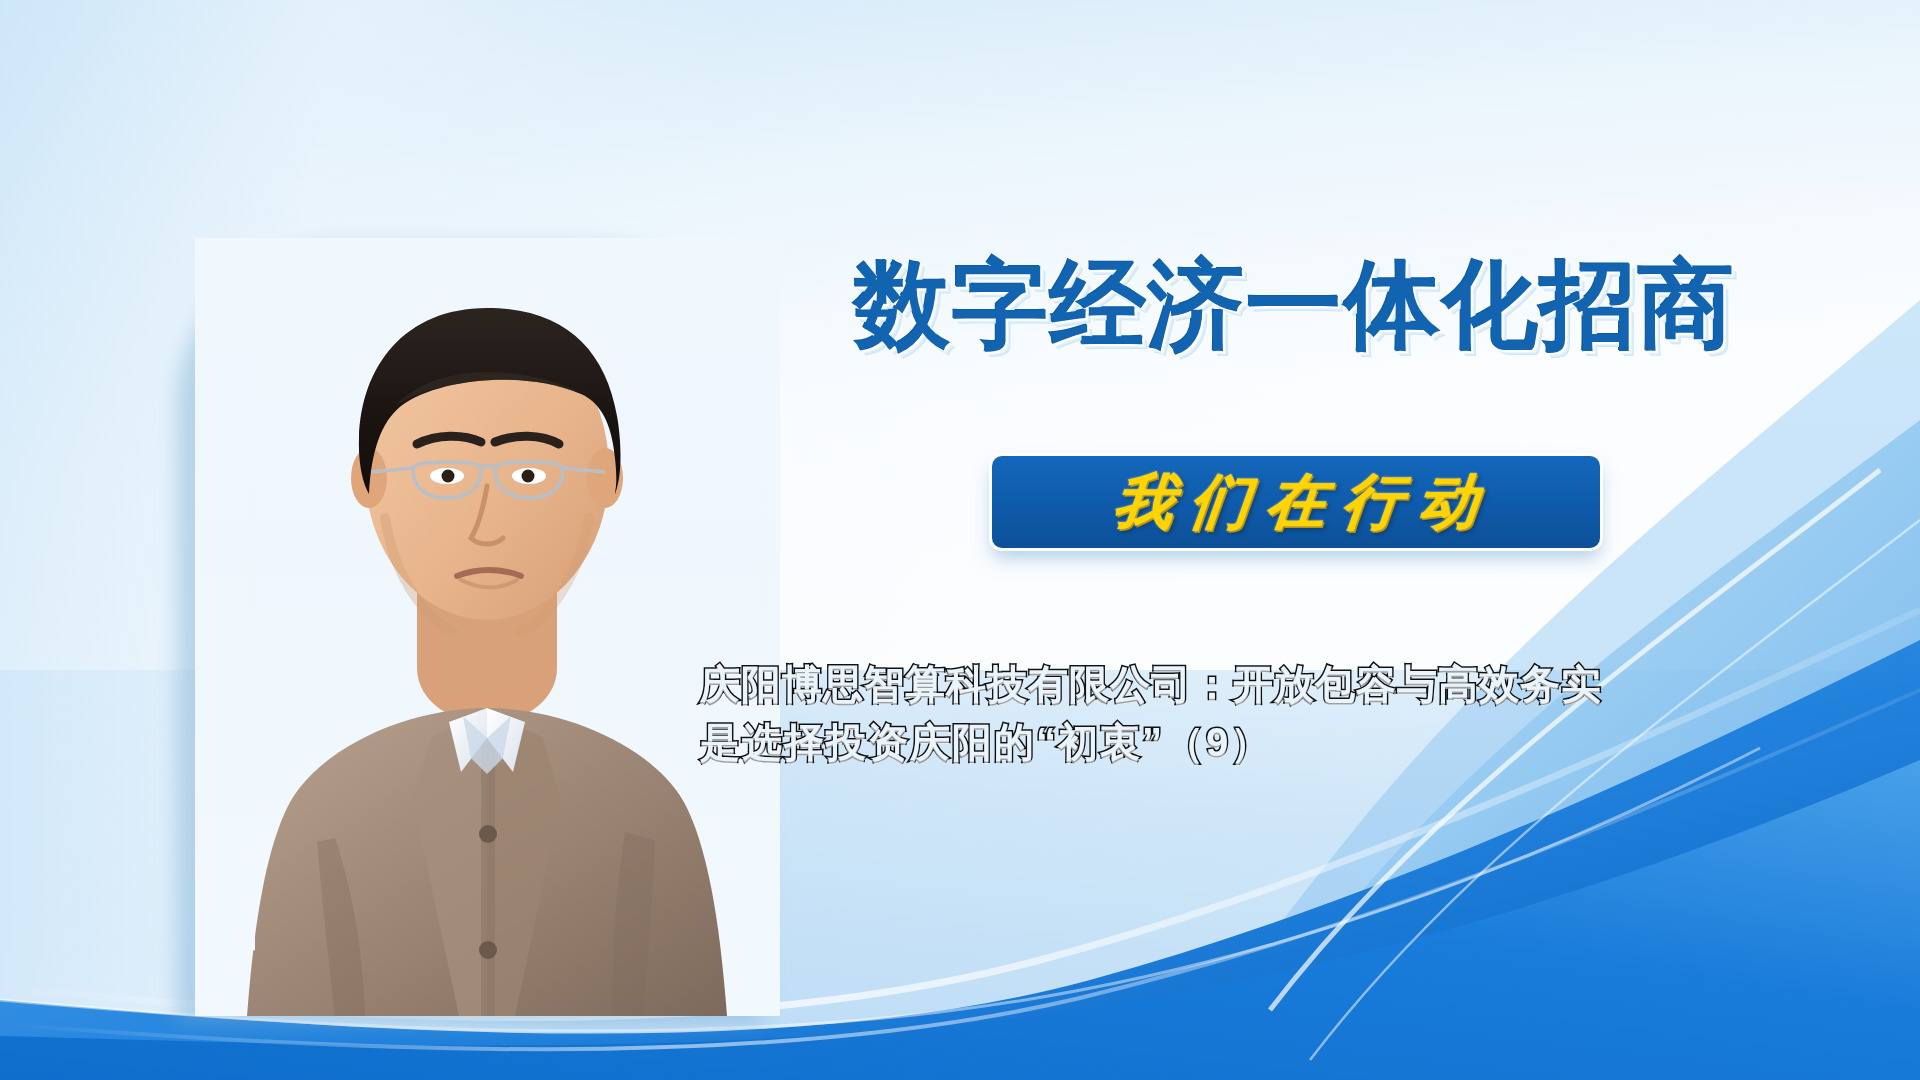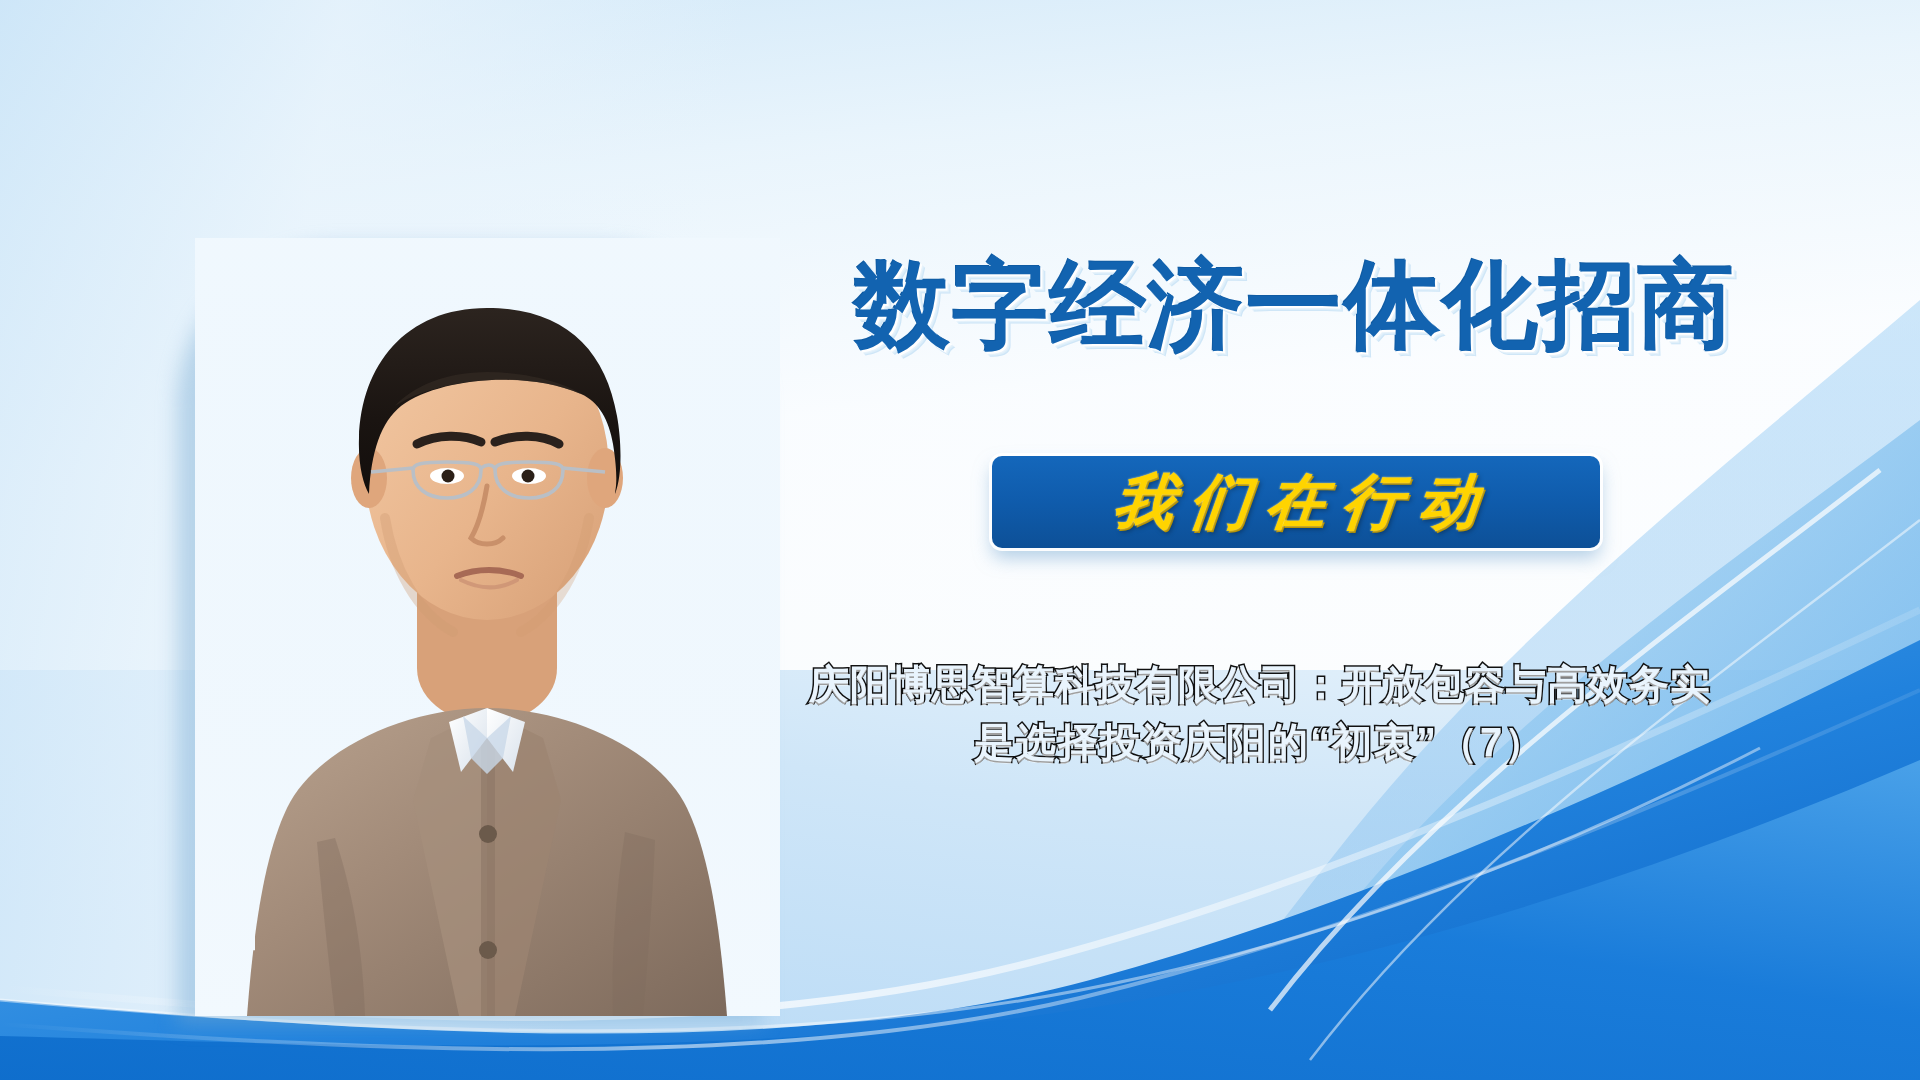--- a/index.html
+++ b/index.html
@@ -120,21 +120,20 @@
       2px 2px 0 #b38f00,
       3px 3px 5px rgba(0,0,0,.35);
   }
 
   
   .subtitle {
     position: absolute;
     left: 700px;
     top: 655px;
     width: 1120px;
-    text-align: center;
     font-family: "Liberation Sans", sans-serif;
     font-weight: 700;
     font-size: 40px;
     line-height: 1.45;
     letter-spacing: 1px;
     color: #e9f4fd;
     white-space: nowrap;
     -webkit-text-stroke: 3px #111111;
     paint-order: stroke fill;
     text-shadow: 0 2px 0 rgba(255,255,255,.6);
@@ -285,16 +284,16 @@
   </div>
 
   <div class="headline">数字经济一体化招商</div>
 
   <div class="banner">
     <span class="banner-text">我们在行动</span>
   </div>
 
   <div class="subtitle">
     <span class="line line1">庆阳博思智算科技有限公司：开放包容与高效务实</span>
-    <span class="line line2">是选择投资庆阳的“初衷”（7）</span>
+    <span class="line line2">是选择投资庆阳的“初衷”（9）</span>
   </div>
 
 </div>
 
 </body></html>

